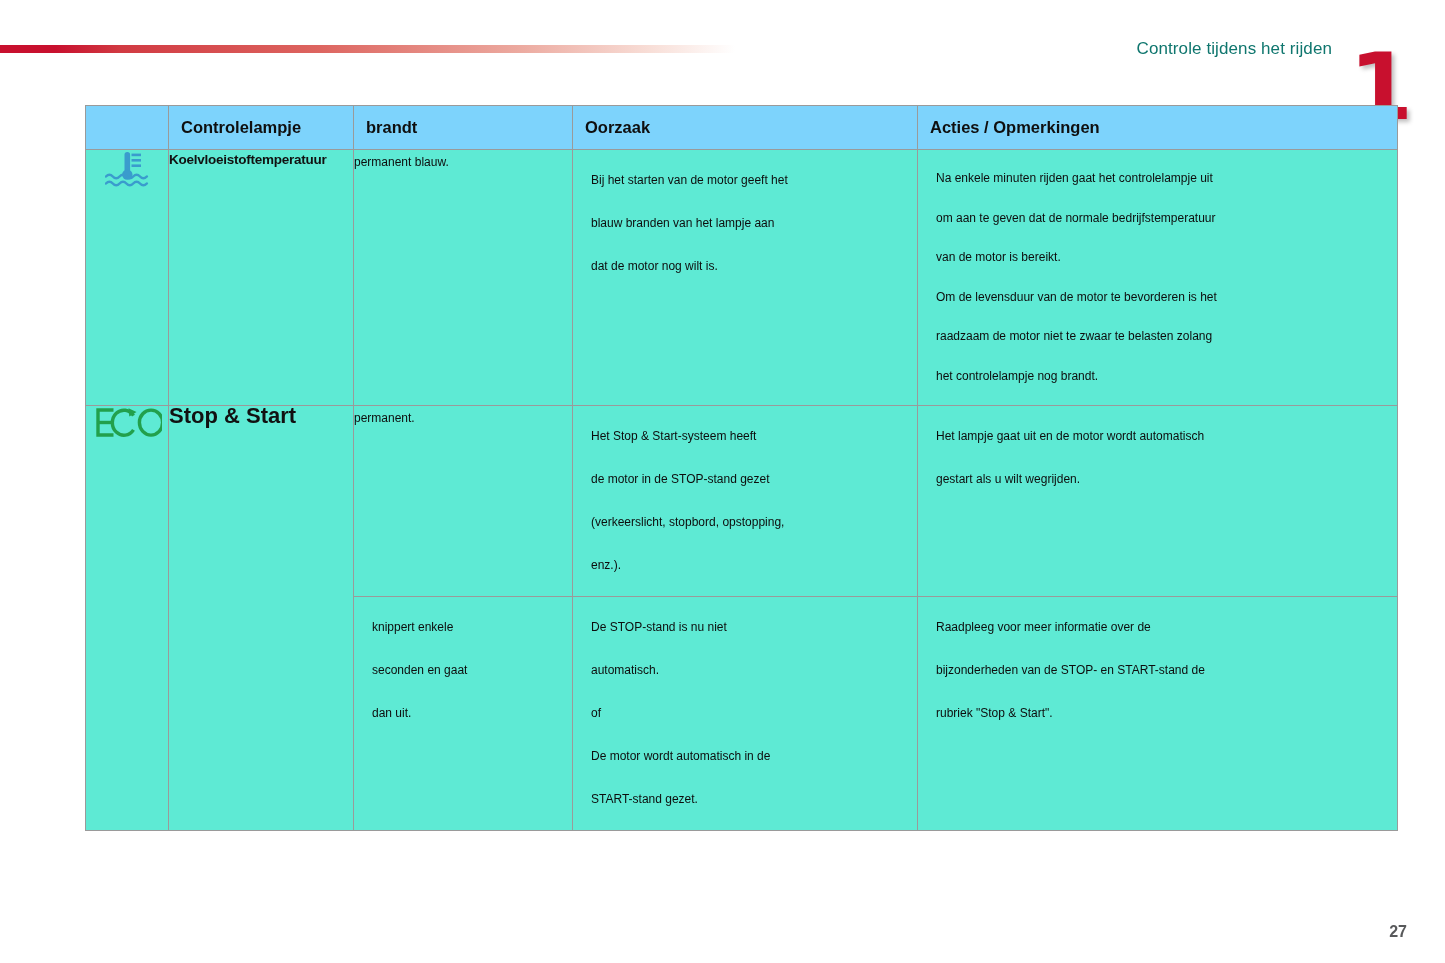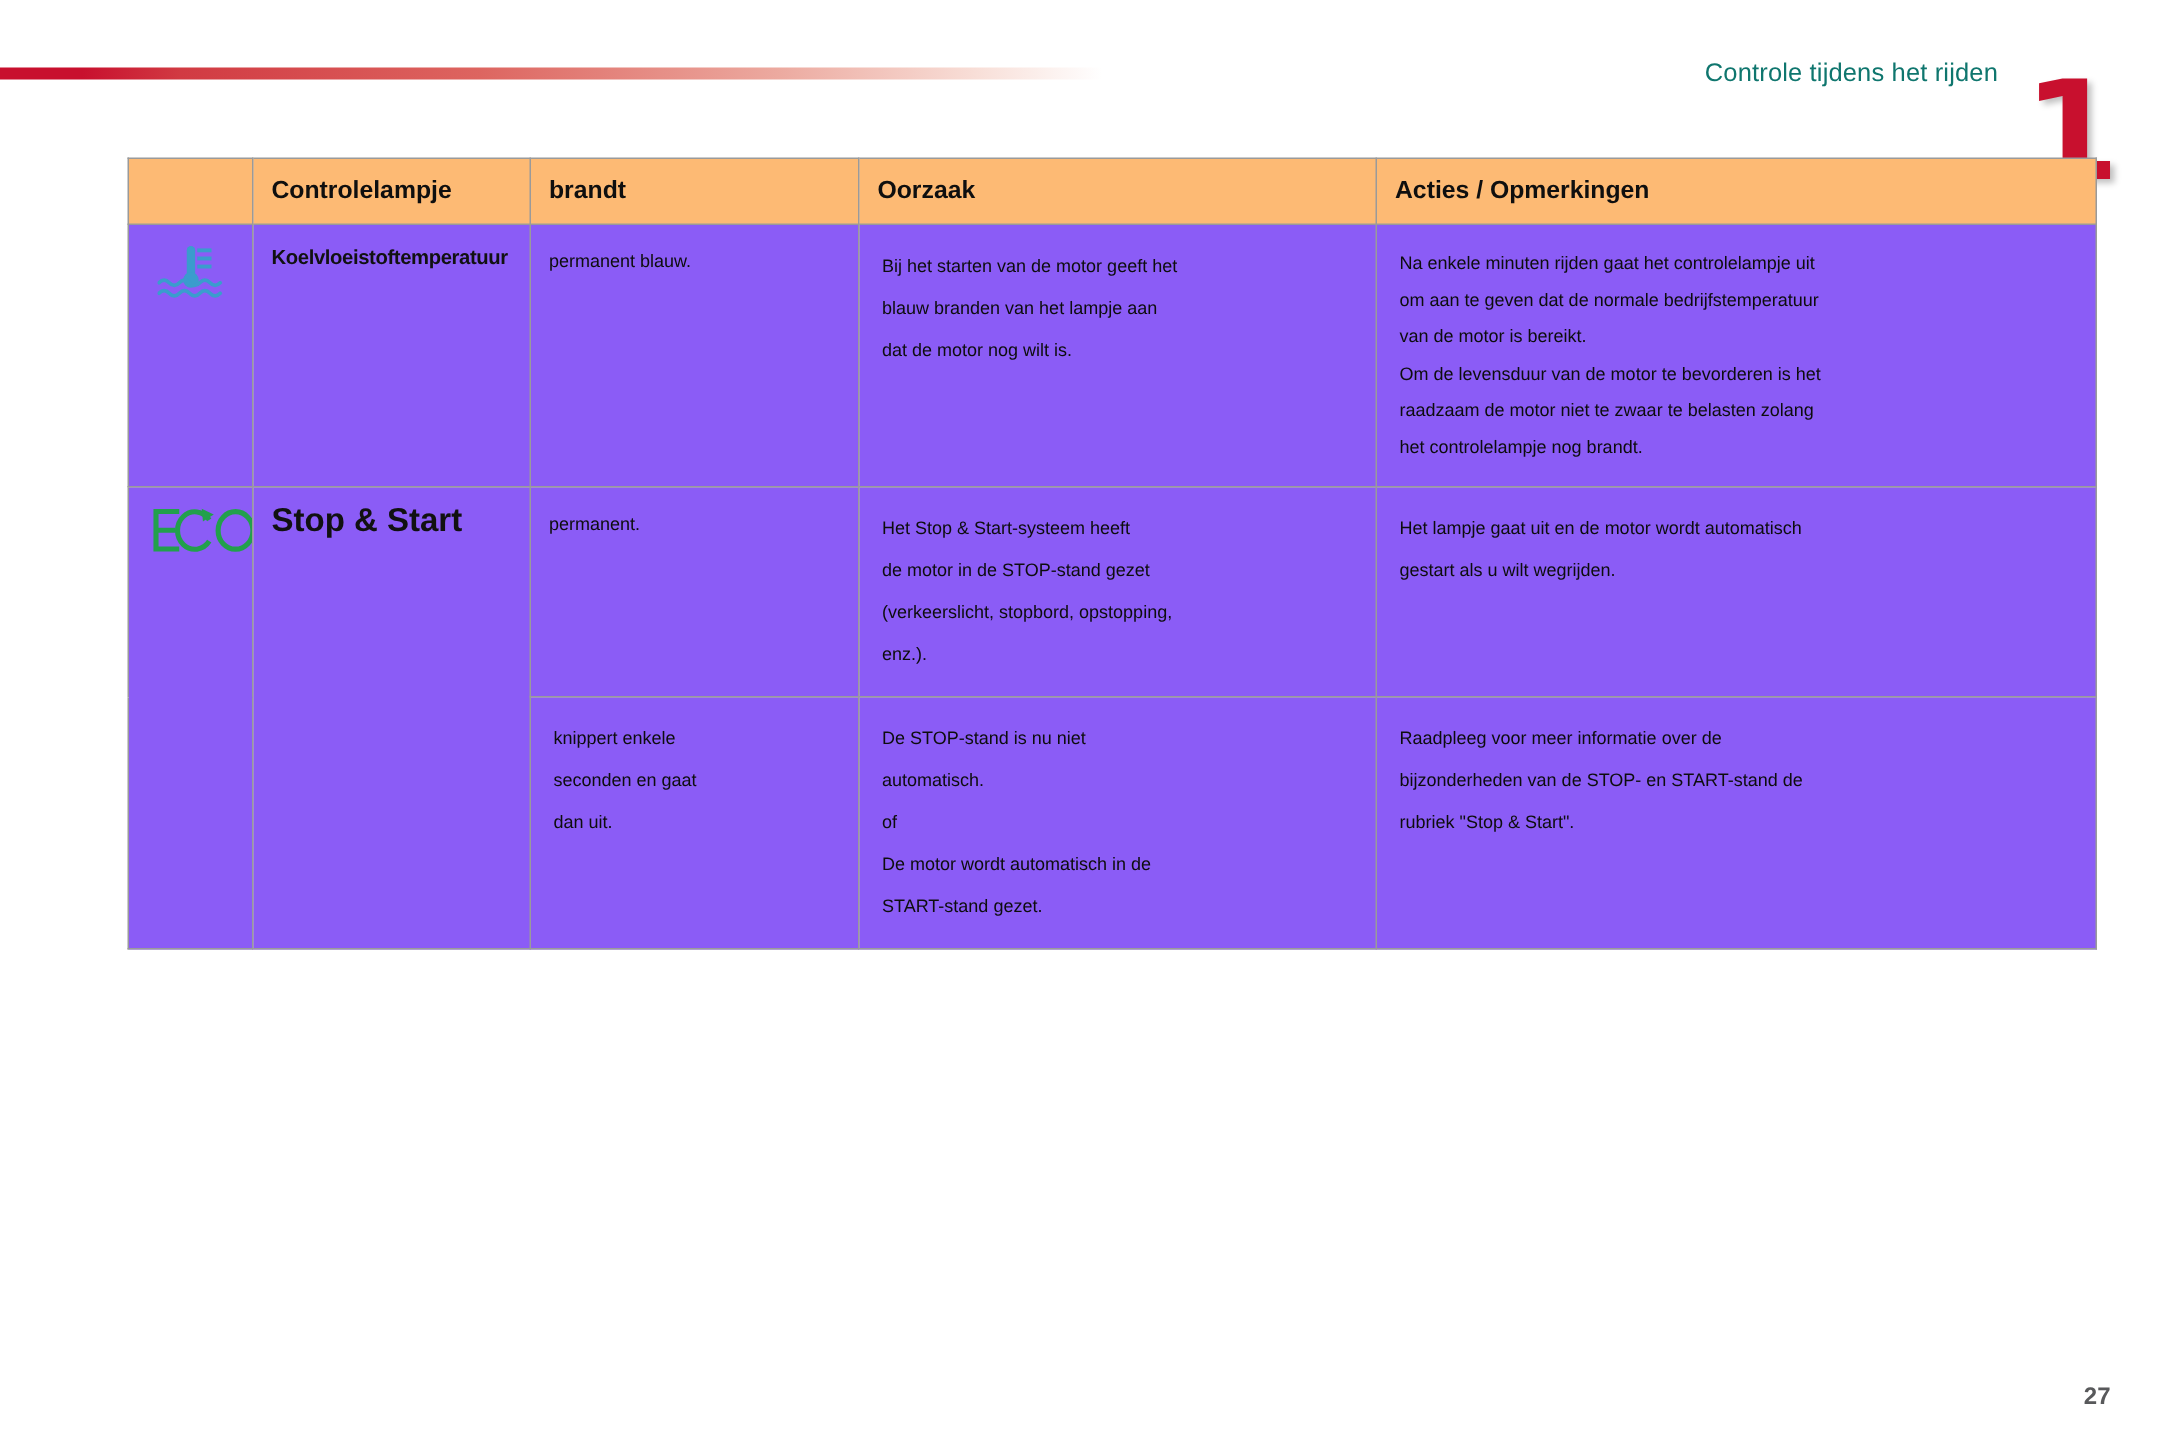--- a/index.html
+++ b/index.html
@@ -67,25 +67,25 @@
     position: absolute;
     left: 85px;
     top: 105px;
     width: 1247px;
     border-collapse: collapse;
     table-layout: fixed;
   }
   #lamp-table td, #lamp-table th {
     border: 1px solid #9a9a9a;
     vertical-align: top;
-    padding: 12px;
-    background: #8b5cf6;
+    padding: 0;
+    background: #5eead4;
   }
   #lamp-table thead th {
-    background: #fdba74;
+    background: #7dd3fc;
     height: 43px;
     font-size: 16.5px;
     font-weight: bold;
     color: #0f0f0f;
     text-align: left;
     padding: 0 0 0 12px;
     vertical-align: middle;
   }
   th.col-icon  { width: 70px;  border-right: 0; padding-left: 12px; }
   th.col-name  { width: 172px; border-left: 0; }
@@ -116,21 +116,21 @@
   td.cell-text {
     font-size: 12px;
     color: #0d0d0d;
     padding: 13px 14px 12px 13px;
     line-height: 25px;
   }
   td.cell-text.tight {
     line-height: 21.5px;
     padding-top: 11px;
   }
-  td.cell-text p { margin: 3px; }
+  td.cell-text p { margin: 18px; }
 
   
   .icon-coolant { display: block; margin: 0 auto; }
   .icon-eco {
     display: block;
     margin: 0 auto;
   }
 
   
   #folio {

